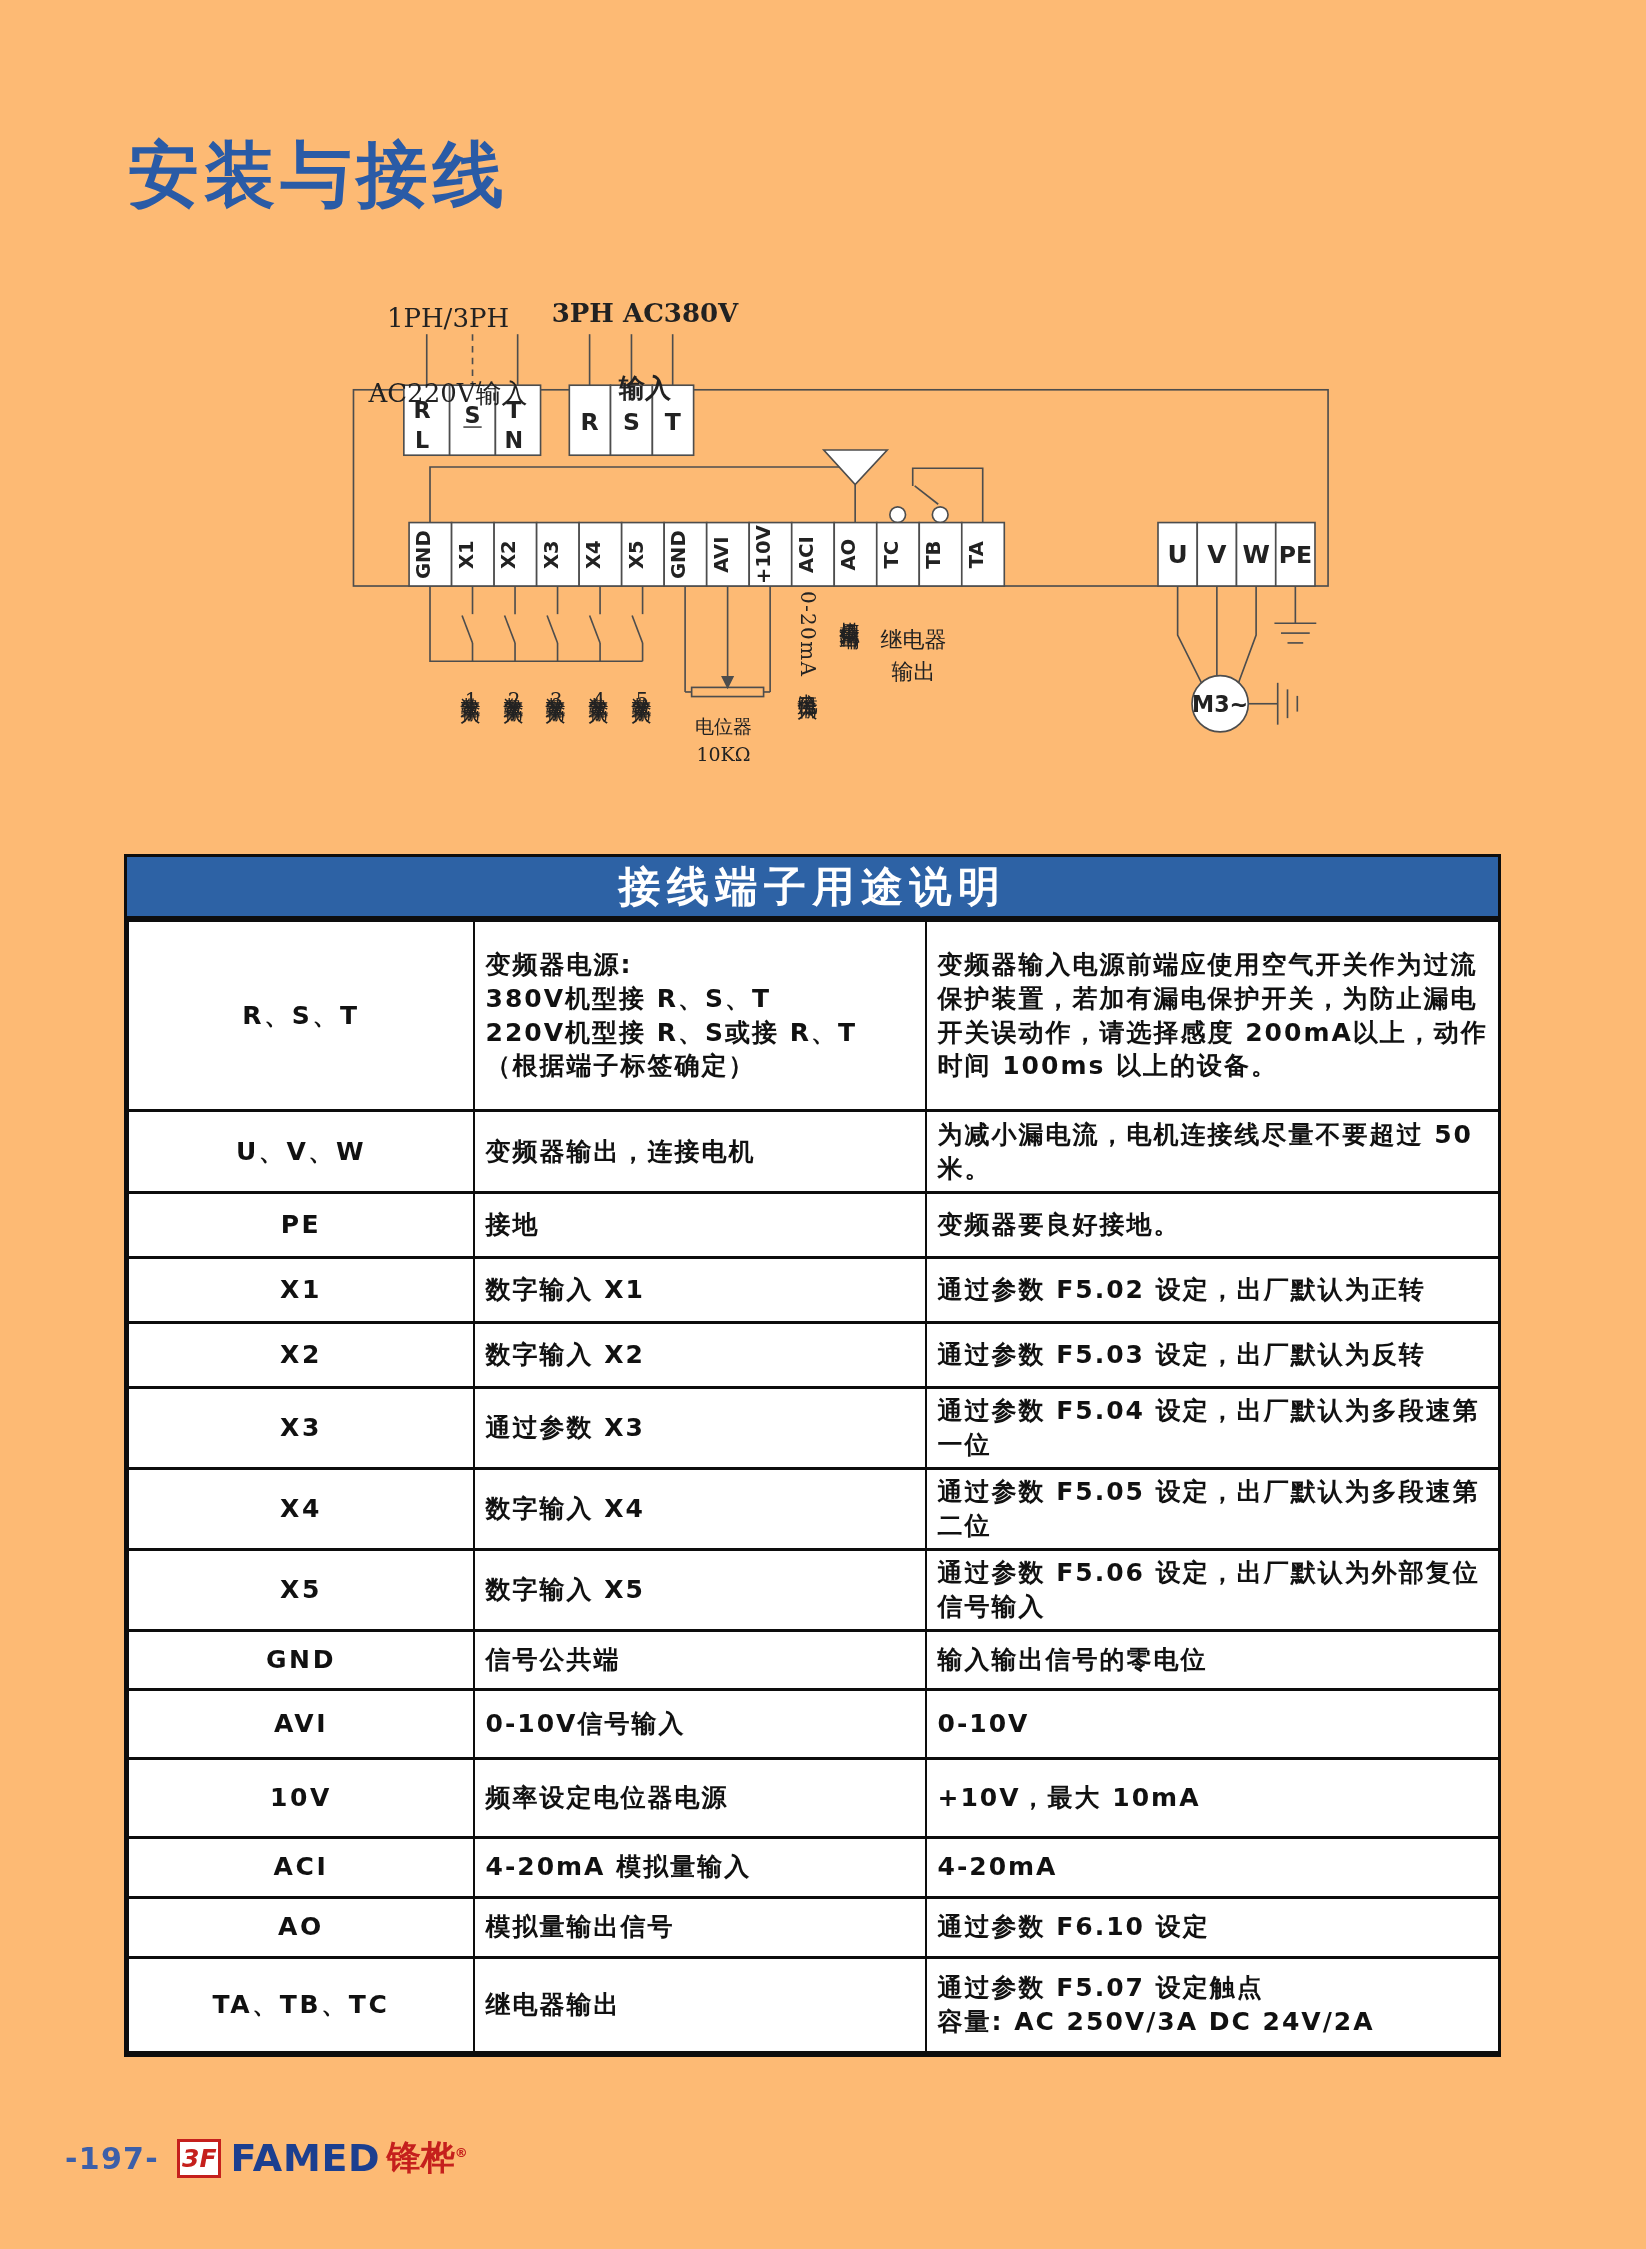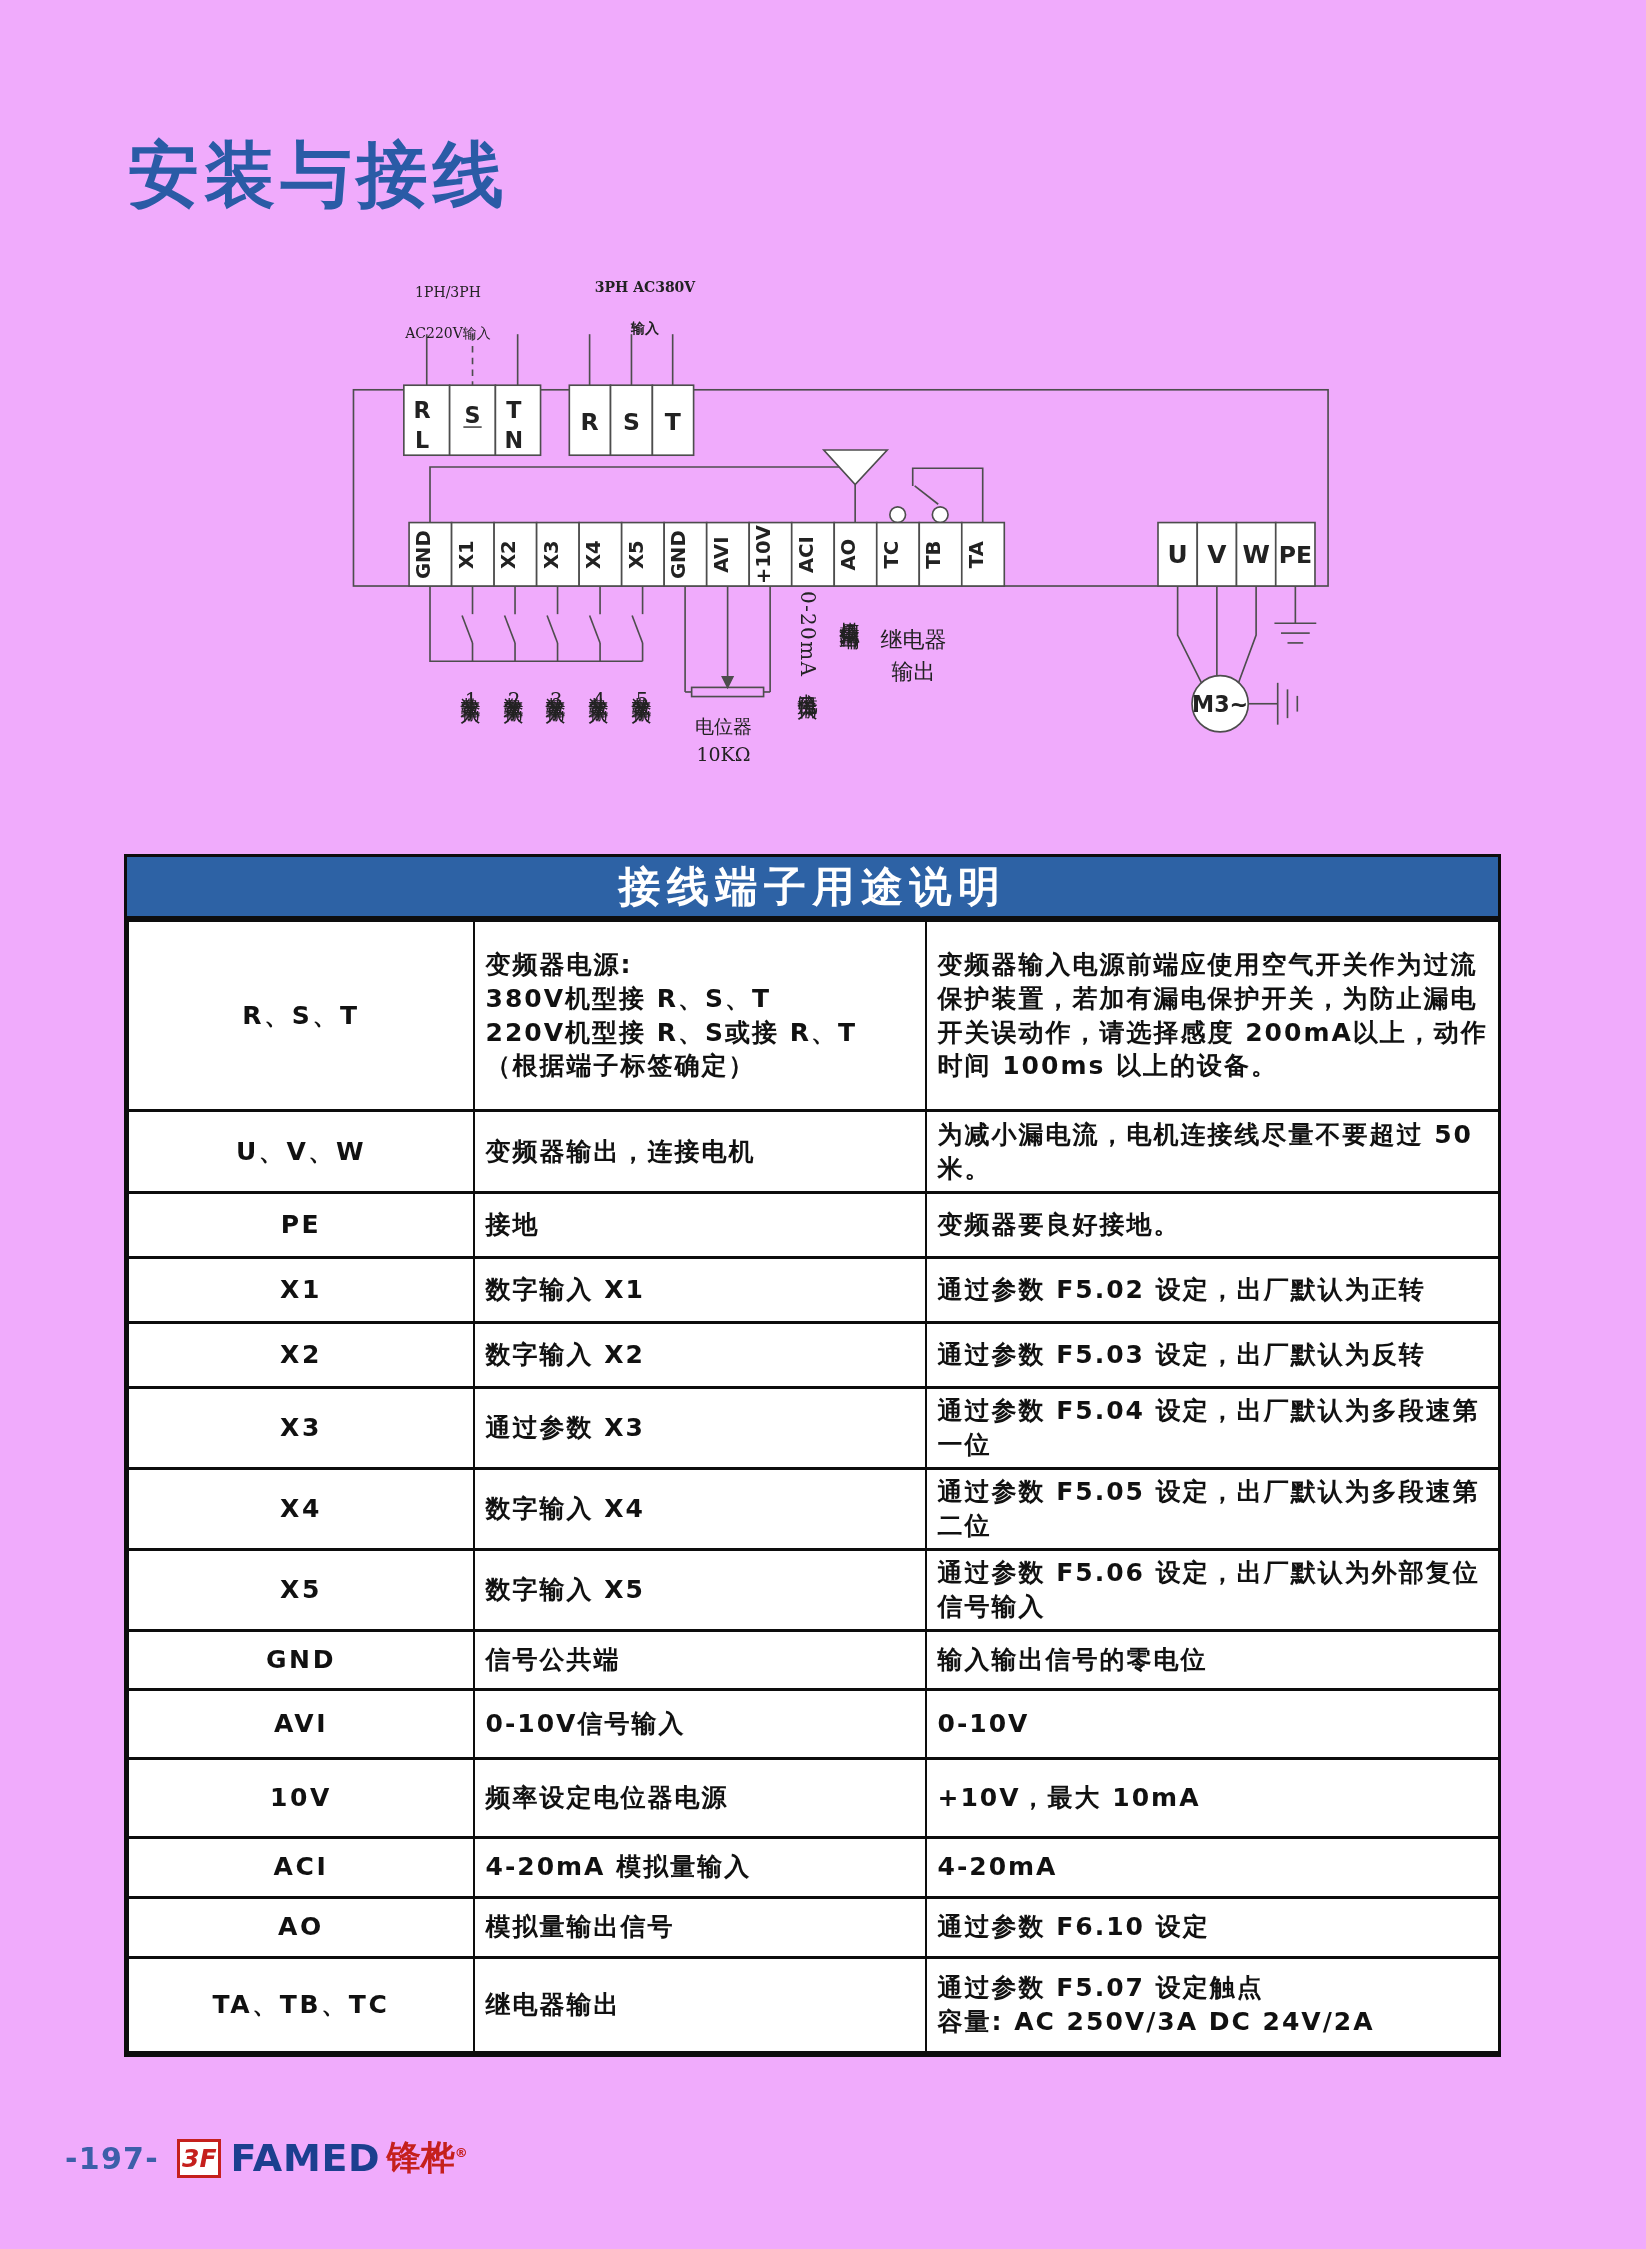--- a/index.html
+++ b/index.html
@@ -1,25 +1,25 @@
 <!DOCTYPE html>
 <html style="font-size:10.5px"><head>
 <meta charset="utf-8">
 <style>
   html,body{margin:0;padding:0;background:#ffffff;}
-  #page{position:relative;width:1647px;height:2250px;background:#f0abfc;
+  #page{position:relative;width:1647px;height:2250px;background:#fdba74;
         font-family:"DejaVu Sans","Liberation Sans",sans-serif;color:#111;}
   
   #title{position:absolute;left:128px;top:128px;font-size:71px;font-weight:800;
          color:#2a5ba6;letter-spacing:5.2px;font-family:"DejaVu Sans",sans-serif;}
   
   #diagram{position:absolute;left:288px;top:223px;width:1099px;height:641px;}
   #diagram svg{position:absolute;left:0;top:0;}
   .dlabel{position:absolute;text-align:center;font-family:"DejaVu Serif","Liberation Serif",serif;
-          color:#222;font-size:14px;line-height:1.45;white-space:pre-line;}
+          color:#222;font-size:26px;line-height:1.45;white-space:pre-line;}
   .vlabel{position:absolute;writing-mode:vertical-rl;text-orientation:upright;
           font-family:"DejaVu Serif","Liberation Serif",serif;color:#222;font-size:20px;
           letter-spacing:1.3px;line-height:1;}
   .vlabel.mixed{text-orientation:mixed;}
   
   #tbl-wrap{position:absolute;left:124px;top:854px;width:1371px;border:3.9px solid #0d0d0d;background:#fff;}
   #tbl-title{height:59px;background:#2d62a5;color:#ffffff;display:flex;align-items:center;
              justify-content:center;font-size:42px;font-weight:800;letter-spacing:6.5px;
              border-bottom:3.3px solid #0d0d0d;}
   table{width:100%;border-collapse:collapse;table-layout:fixed;}

